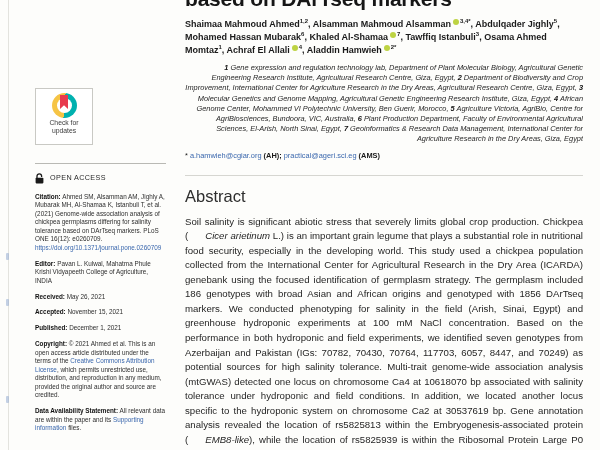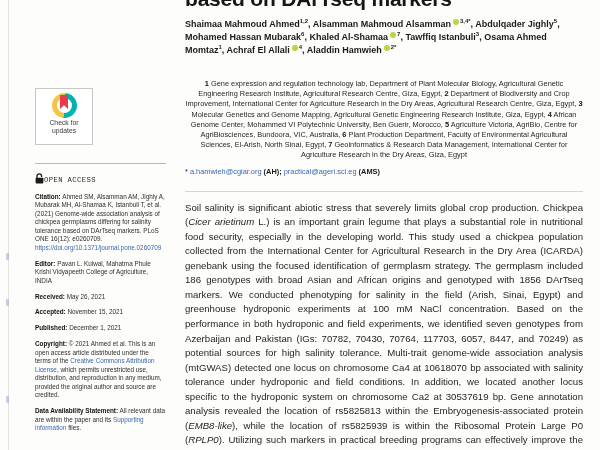--- a/index.html
+++ b/index.html
@@ -15,40 +15,40 @@
   #check-badge{position:absolute;left:35px;top:88px;width:58px;height:57px;border:1px solid #c9c9c4;background:#fff;text-align:center;cursor:pointer;}
   .cm-circle{position:relative;width:25px;height:25px;margin:4px auto 1px;border-radius:50%;
     background:conic-gradient(from 20deg,#00b1af 0 165deg,#f6c445 165deg 345deg,#00b1af 345deg 360deg);}
   .cm-circle::after{content:"";position:absolute;left:5px;top:5px;width:15px;height:15px;border-radius:50%;background:#fff;}
   .cm-bookmark{position:absolute;left:8.5px;top:2px;width:8px;height:14px;background:#e83a4e;z-index:2;
     clip-path:polygon(0 0,100% 0,100% 100%,50% 74%,0 100%);}
   .cm-text{font-size:6.8px;line-height:7.6px;color:#3c3c3c;}
 
   #sidebar{position:absolute;left:35px;top:163px;width:131px;height:287px;overflow:hidden;}
   .sb-divider{border:0;border-top:1px solid #b9b9b4;margin:0 0 9px 0;}
-  .oa-row{display:flex;align-items:flex-end;gap:0;margin:0 0 9px 0;font-family:Liberation Mono, monospace;}
+  .oa-row{display:flex;align-items:flex-start;gap:6px;margin:0 0 9px 0;}
   .oa-label{font-size:7.2px;letter-spacing:.4px;color:#2a2a2a;}
   .sb{font-size:6.35px;line-height:8.45px;margin:0 0 7.5px 0;color:#2e2e2e;text-align:left;}
   .sb b{color:#111;}
   .lnk{color:#3a67ad;text-decoration:none;cursor:pointer;text-align:center;}
 
   
   #main{position:absolute;left:185px;top:0;width:398px;height:450px;overflow:hidden;}
   #article-title{margin:-13px 0 0 0;font-size:21px;line-height:24px;font-weight:700;color:#161616;letter-spacing:-.2px;}
   #authors{margin:7px 0 0 0;font-size:9px;line-height:13px;font-weight:700;color:#1a1a1a;}
   #authors sup{font-size:6px;vertical-align:super;line-height:0;}
   .orcid{display:inline-block;width:6px;height:6px;border-radius:50%;background:#bdd342;margin:0 1px 0 2px;vertical-align:2px;cursor:pointer;}
-  #affiliations{margin:22px 0 0 0;font-size:7.4px;line-height:10.2px;color:#262626;text-align:center;}
+  #affiliations{margin:6px 0 0 0;font-size:7.4px;line-height:10.2px;color:#262626;text-align:right;font-style:italic;}
   #affiliations b{color:#111;}
   #correspondence{margin:6px 0 0 0;font-size:7.4px;line-height:10px;color:#1a1a1a;}
   #correspondence b{font-weight:700;}
   .abstract-rule{border:0;border-top:1px solid #d6d6d1;margin:14px 0 0 0;}
   #abstract-heading{margin:10px 0 0 0;font-size:16.5px;line-height:20px;font-weight:400;color:#2d2d2d;}
   #abstract-text{margin:9px 0 0 0;font-size:9.65px;line-height:14.55px;color:#1f1f1f;text-align:justify;}
-  #abstract-text i{font-style:italic;}
+  #abstract-text i{font-style:italic;padding-left:17px;}
 </style>
 </head>
 <body>
 
 <div id="page">
   <div class="edge-left"></div>
   <div class="edge-mark" style="left:6px;top:253px;"></div>
   <div class="edge-mark" style="left:6px;top:299px;"></div>
   <div class="edge-mark" style="left:6px;top:396px;"></div>
 
@@ -95,16 +95,17 @@
     </p>
 
     <p id="affiliations">
       <b>1</b><span> Gene expression and regulation technology lab, Department of Plant Molecular Biology, Agricultural Genetic Engineering Research Institute, Agricultural Research Centre, Giza, Egypt, </span><b>2</b><span> Department of Biodiversity and Crop Improvement, International Center for Agriculture Research in the Dry Areas, Agricultural Research Centre, Giza, Egypt, </span><b>3</b><span> Molecular Genetics and Genome Mapping, Agricultural Genetic Engineering Research Institute, Giza, Egypt, </span><b>4</b><span> African Genome Center, Mohammed VI Polytechnic University, Ben Guerir, Morocco, </span><b>5</b><span> Agriculture Victoria, AgriBio, Centre for AgriBiosciences, Bundoora, VIC, Australia, </span><b>6</b><span> Plant Production Department, Faculty of Environmental Agricultural Sciences, El-Arish, North Sinai, Egypt, </span><b>7</b><span> Geoinformatics &amp; Research Data Management, International Center for Agriculture Research in the Dry Areas, Giza, Egypt</span>
     </p>
 
     <p id="correspondence"><span>* </span><a class="lnk">a.hamwieh@cgiar.org</a><b> (AH); </b><a class="lnk">practical@ageri.sci.eg</a><b> (AMS)</b></p>
 
     <hr class="abstract-rule">
 
+    <h2 id="abstract-heading">Abstract</h2>
 
     <p id="abstract-text"><span>Soil salinity is significant abiotic stress that severely limits global crop production. Chickpea (</span><i>Cicer arietinum</i><span> L.) is an important grain legume that plays a substantial role in nutritional food security, especially in the developing world. This study used a chickpea population collected from the International Center for Agricultural Research in the Dry Area (ICARDA) genebank using the focused identification of germplasm strategy. The germplasm included 186 genotypes with broad Asian and African origins and genotyped with 1856 DArTseq markers. We conducted phenotyping for salinity in the field (Arish, Sinai, Egypt) and greenhouse hydroponic experiments at 100 mM NaCl concentration. Based on the performance in both hydroponic and field experiments, we identified seven genotypes from Azerbaijan and Pakistan (IGs: 70782, 70430, 70764, 117703, 6057, 8447, and 70249) as potential sources for high salinity tolerance. Multi-trait genome-wide association analysis (mtGWAS) detected one locus on chromosome Ca4 at 10618070 bp associated with salinity tolerance under hydroponic and field conditions. In addition, we located another locus specific to the hydroponic system on chromosome Ca2 at 30537619 bp. Gene annotation analysis revealed the location of rs5825813 within the Embryogenesis-associated protein (</span><i>EMB8-like</i><span>), while the location of rs5825939 is within the Ribosomal Protein Large P0 (</span><i>RPLP0</i><span>). Utilizing such markers in practical breeding programs can effectively improve the adaptability</span></p>
   </div>
 </div>
 
 </body></html>

